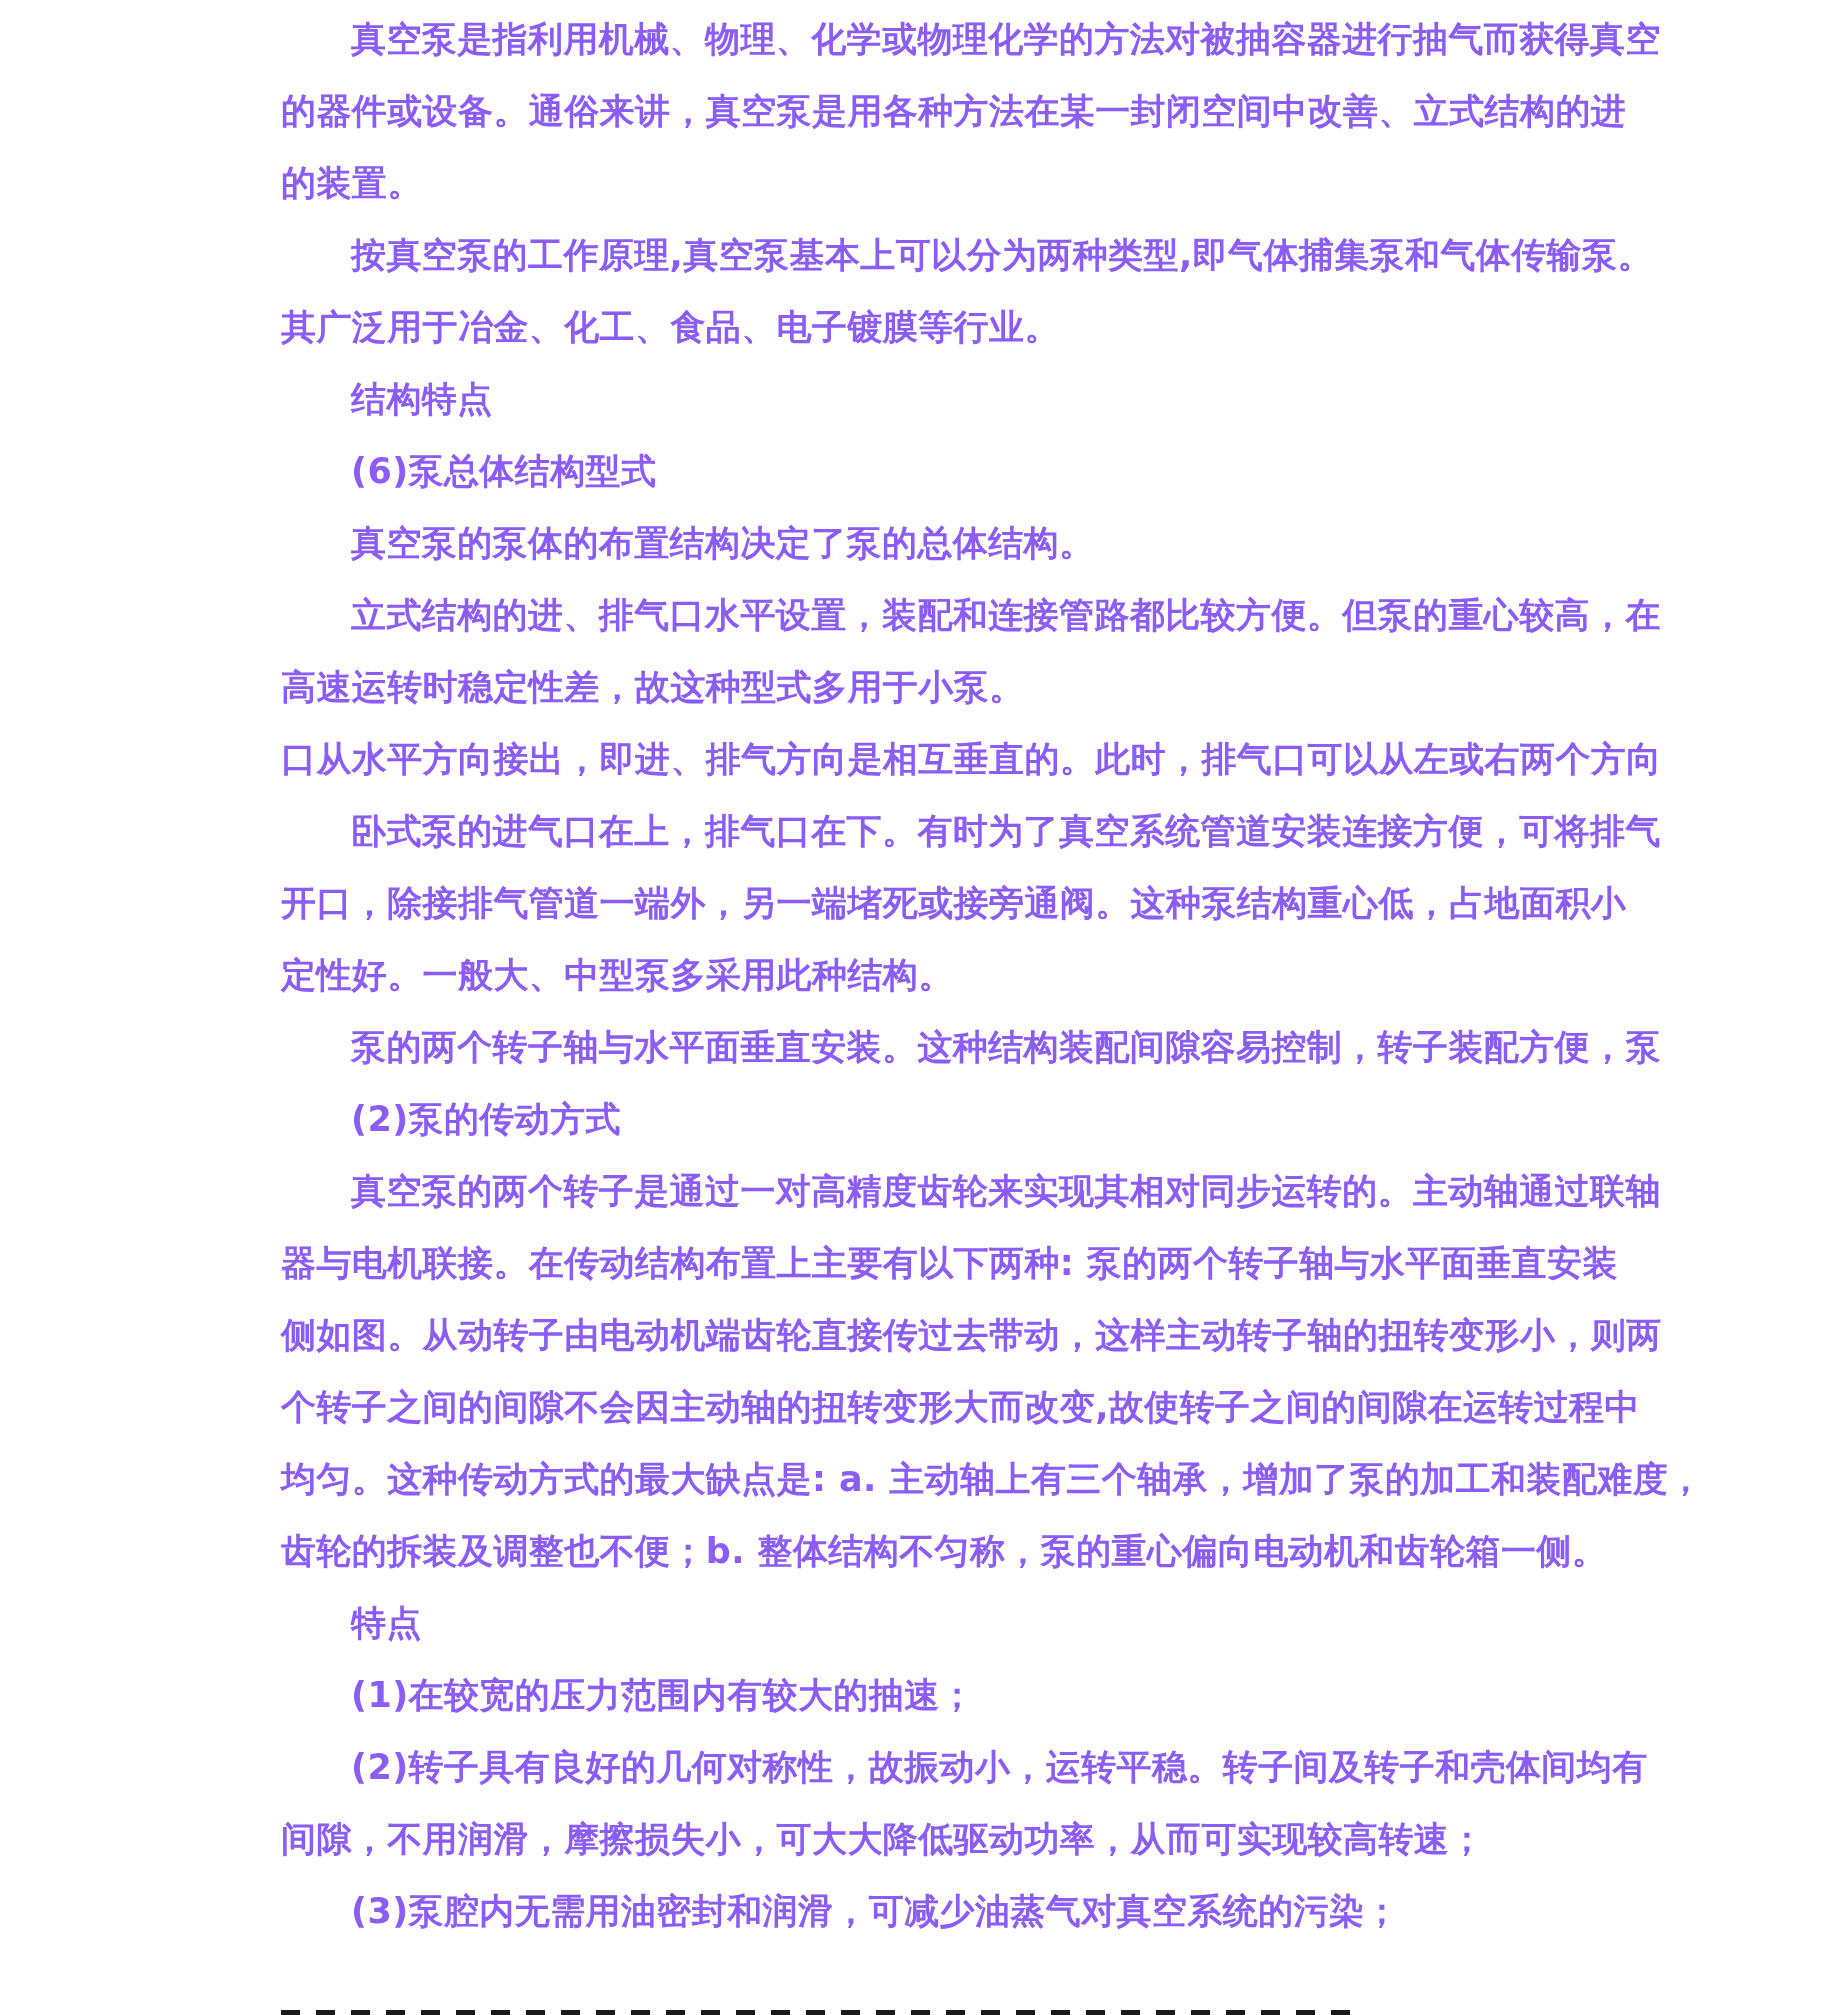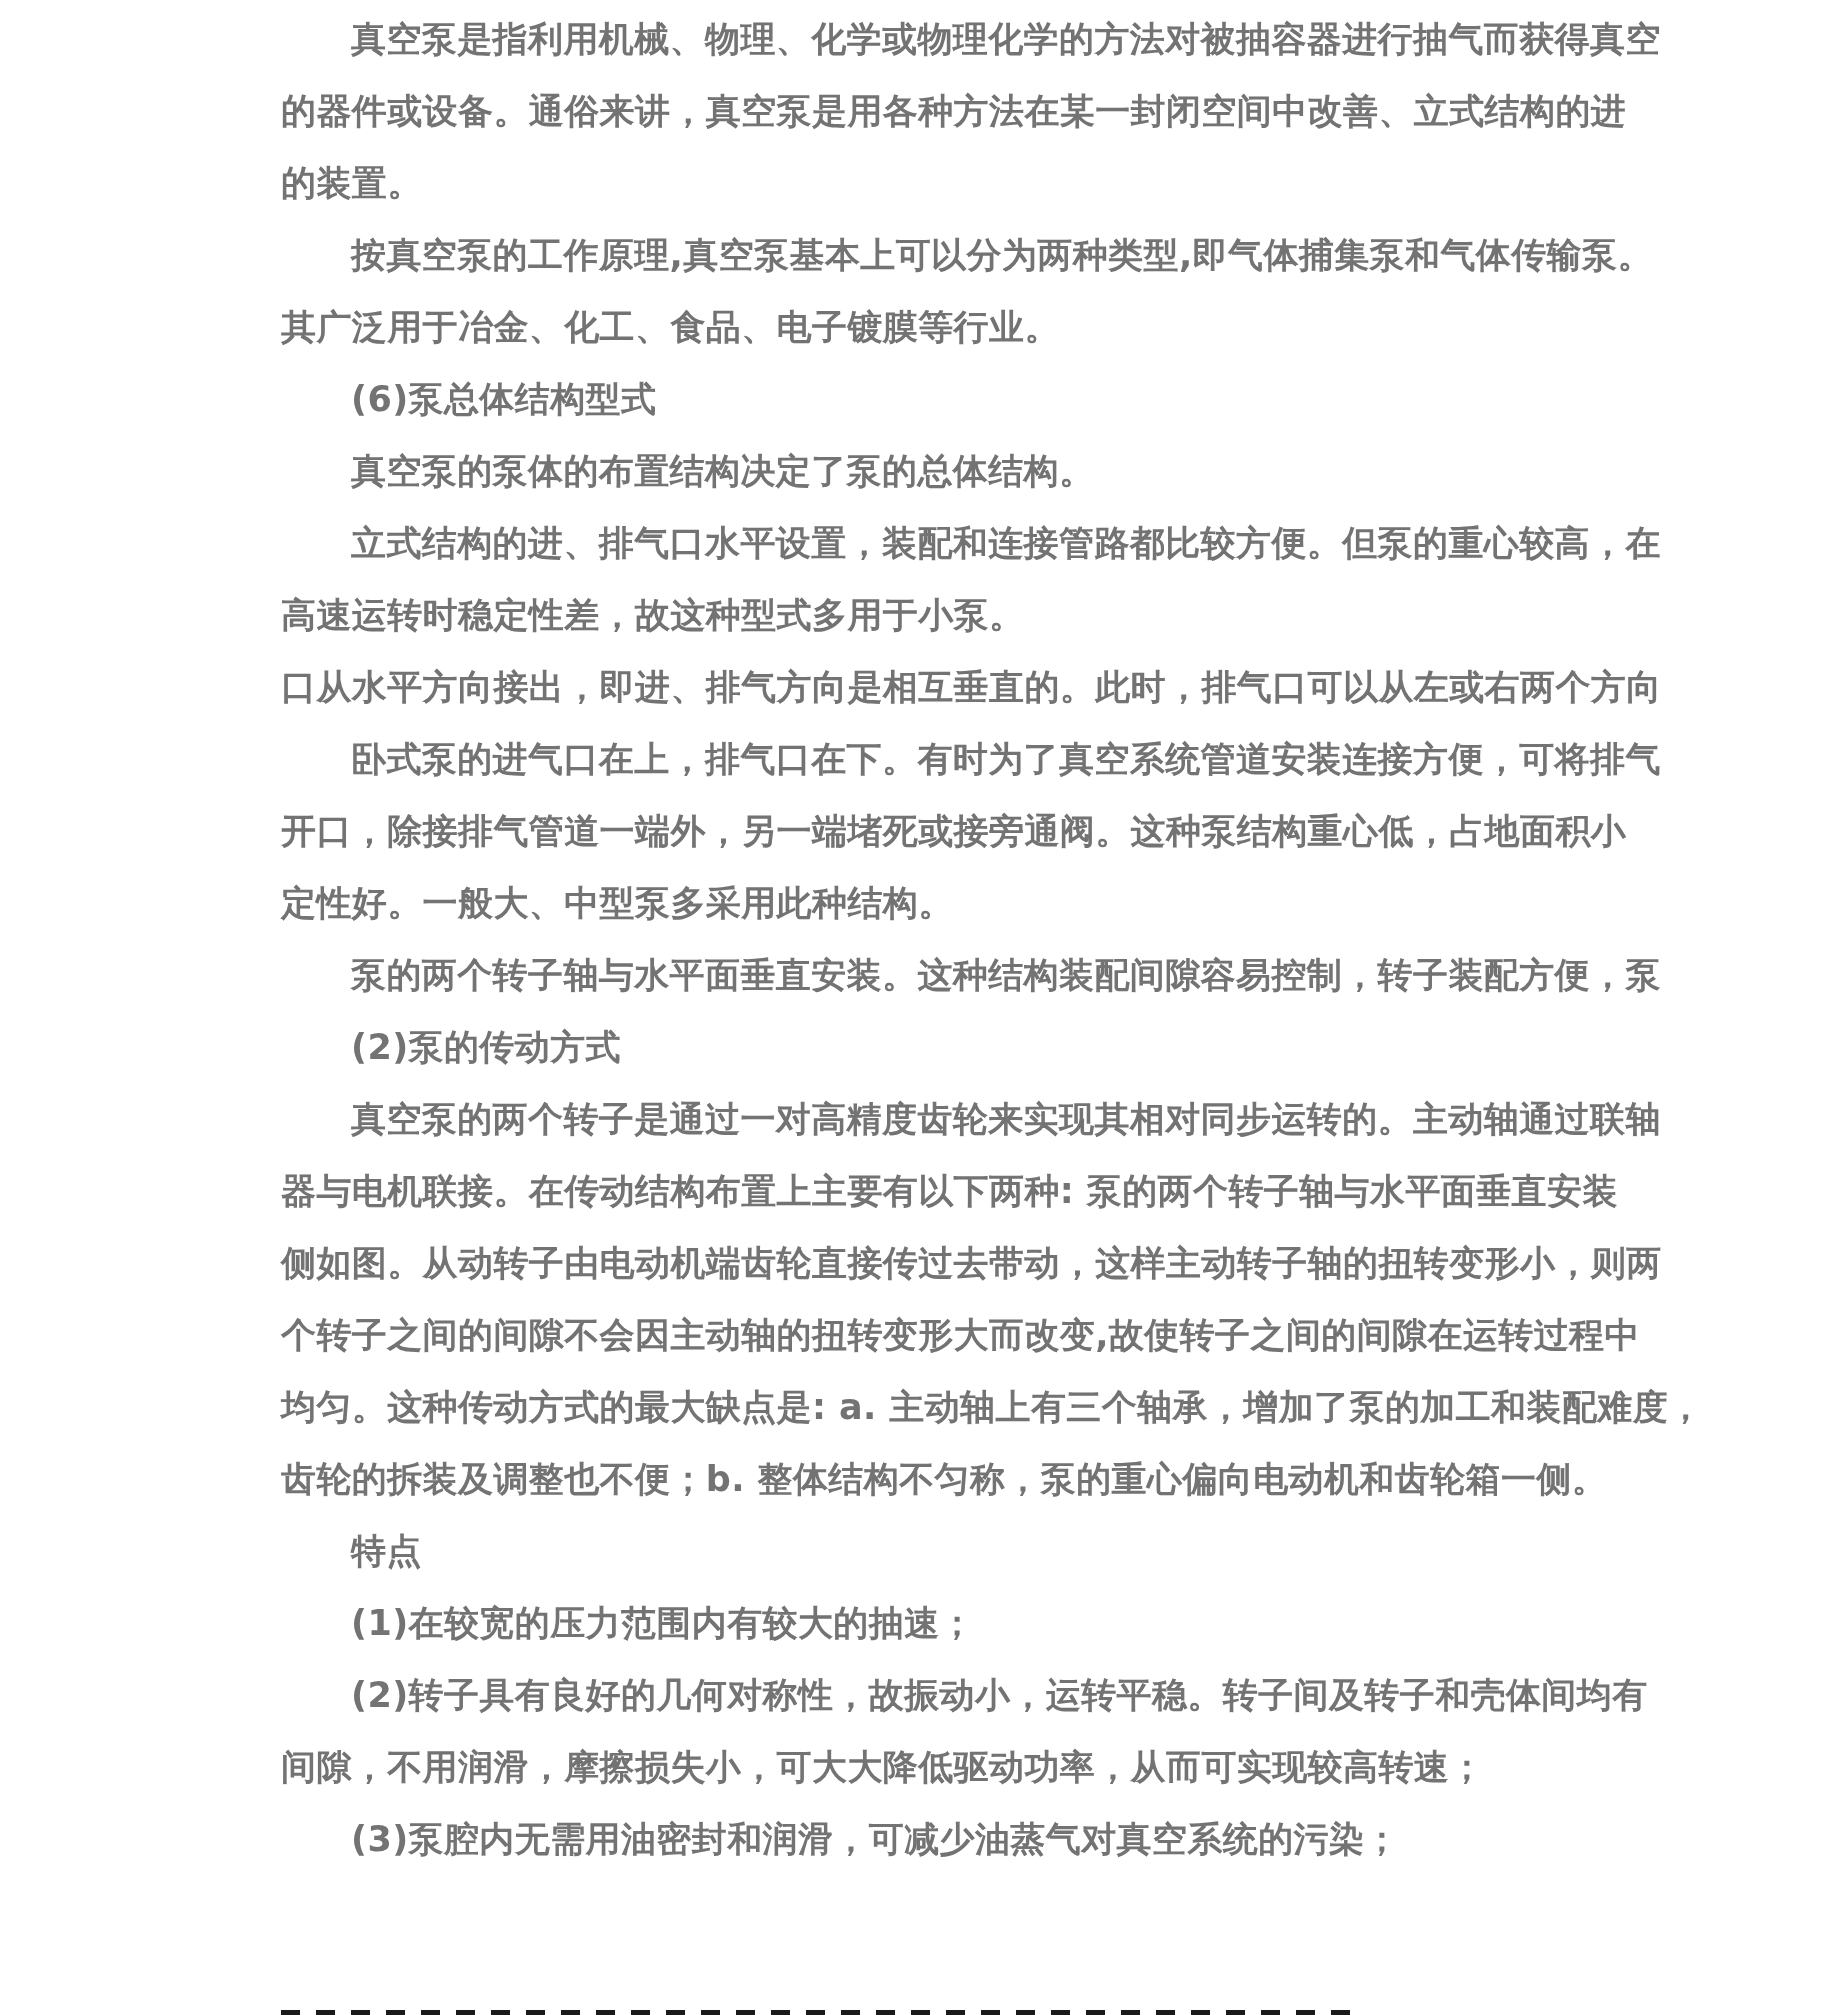--- a/index.html
+++ b/index.html
@@ -20,21 +20,21 @@
     left: 281px;
     top: 3px;
     width: 1456px;
     color: #000000;
   }
   .line {
     height: 72px;
     line-height: 72px;
     font-size: 35px;
     font-weight: bold;
-    color: #737373;
+    color: #8b5cf6;
     white-space: pre;
     letter-spacing: 0.4px;
   }
   .line.indent {
     padding-left: 70px;
   }
   
   .clipped-sliver {
     position: absolute;
     left: 281px;
@@ -50,20 +50,21 @@
 </head>
 <body>
 
 <div class="page">
   <div class="doc" id="doc-lines">
       <div class="line indent">真空泵是指利用机械、物理、化学或物理化学的方法对被抽容器进行抽气而获得真空</div>
       <div class="line">的器件或设备。通俗来讲，真空泵是用各种方法在某一封闭空间中改善、立式结构的进</div>
       <div class="line">的装置。</div>
       <div class="line indent">按真空泵的工作原理,真空泵基本上可以分为两种类型,即气体捕集泵和气体传输泵。</div>
       <div class="line">其广泛用于冶金、化工、食品、电子镀膜等行业。</div>
+      <div class="line indent">结构特点</div>
       <div class="line indent">(6)泵总体结构型式</div>
       <div class="line indent">真空泵的泵体的布置结构决定了泵的总体结构。</div>
       <div class="line indent">立式结构的进、排气口水平设置，装配和连接管路都比较方便。但泵的重心较高，在</div>
       <div class="line">高速运转时稳定性差，故这种型式多用于小泵。</div>
       <div class="line">口从水平方向接出，即进、排气方向是相互垂直的。此时，排气口可以从左或右两个方向</div>
       <div class="line indent">卧式泵的进气口在上，排气口在下。有时为了真空系统管道安装连接方便，可将排气</div>
       <div class="line">开口，除接排气管道一端外，另一端堵死或接旁通阀。这种泵结构重心低，占地面积小</div>
       <div class="line">定性好。一般大、中型泵多采用此种结构。</div>
       <div class="line indent">泵的两个转子轴与水平面垂直安装。这种结构装配间隙容易控制，转子装配方便，泵</div>
       <div class="line indent">(2)泵的传动方式</div>

